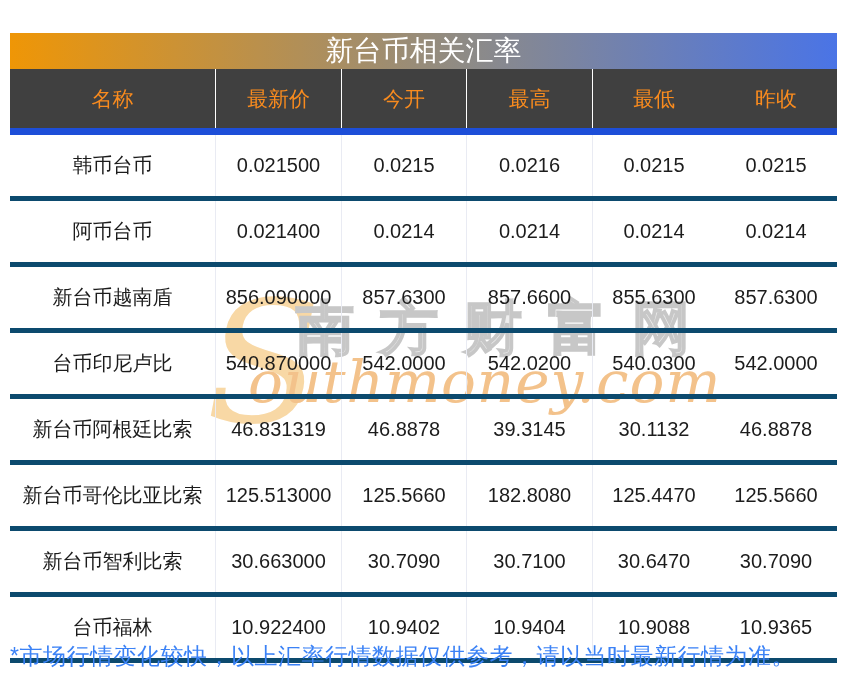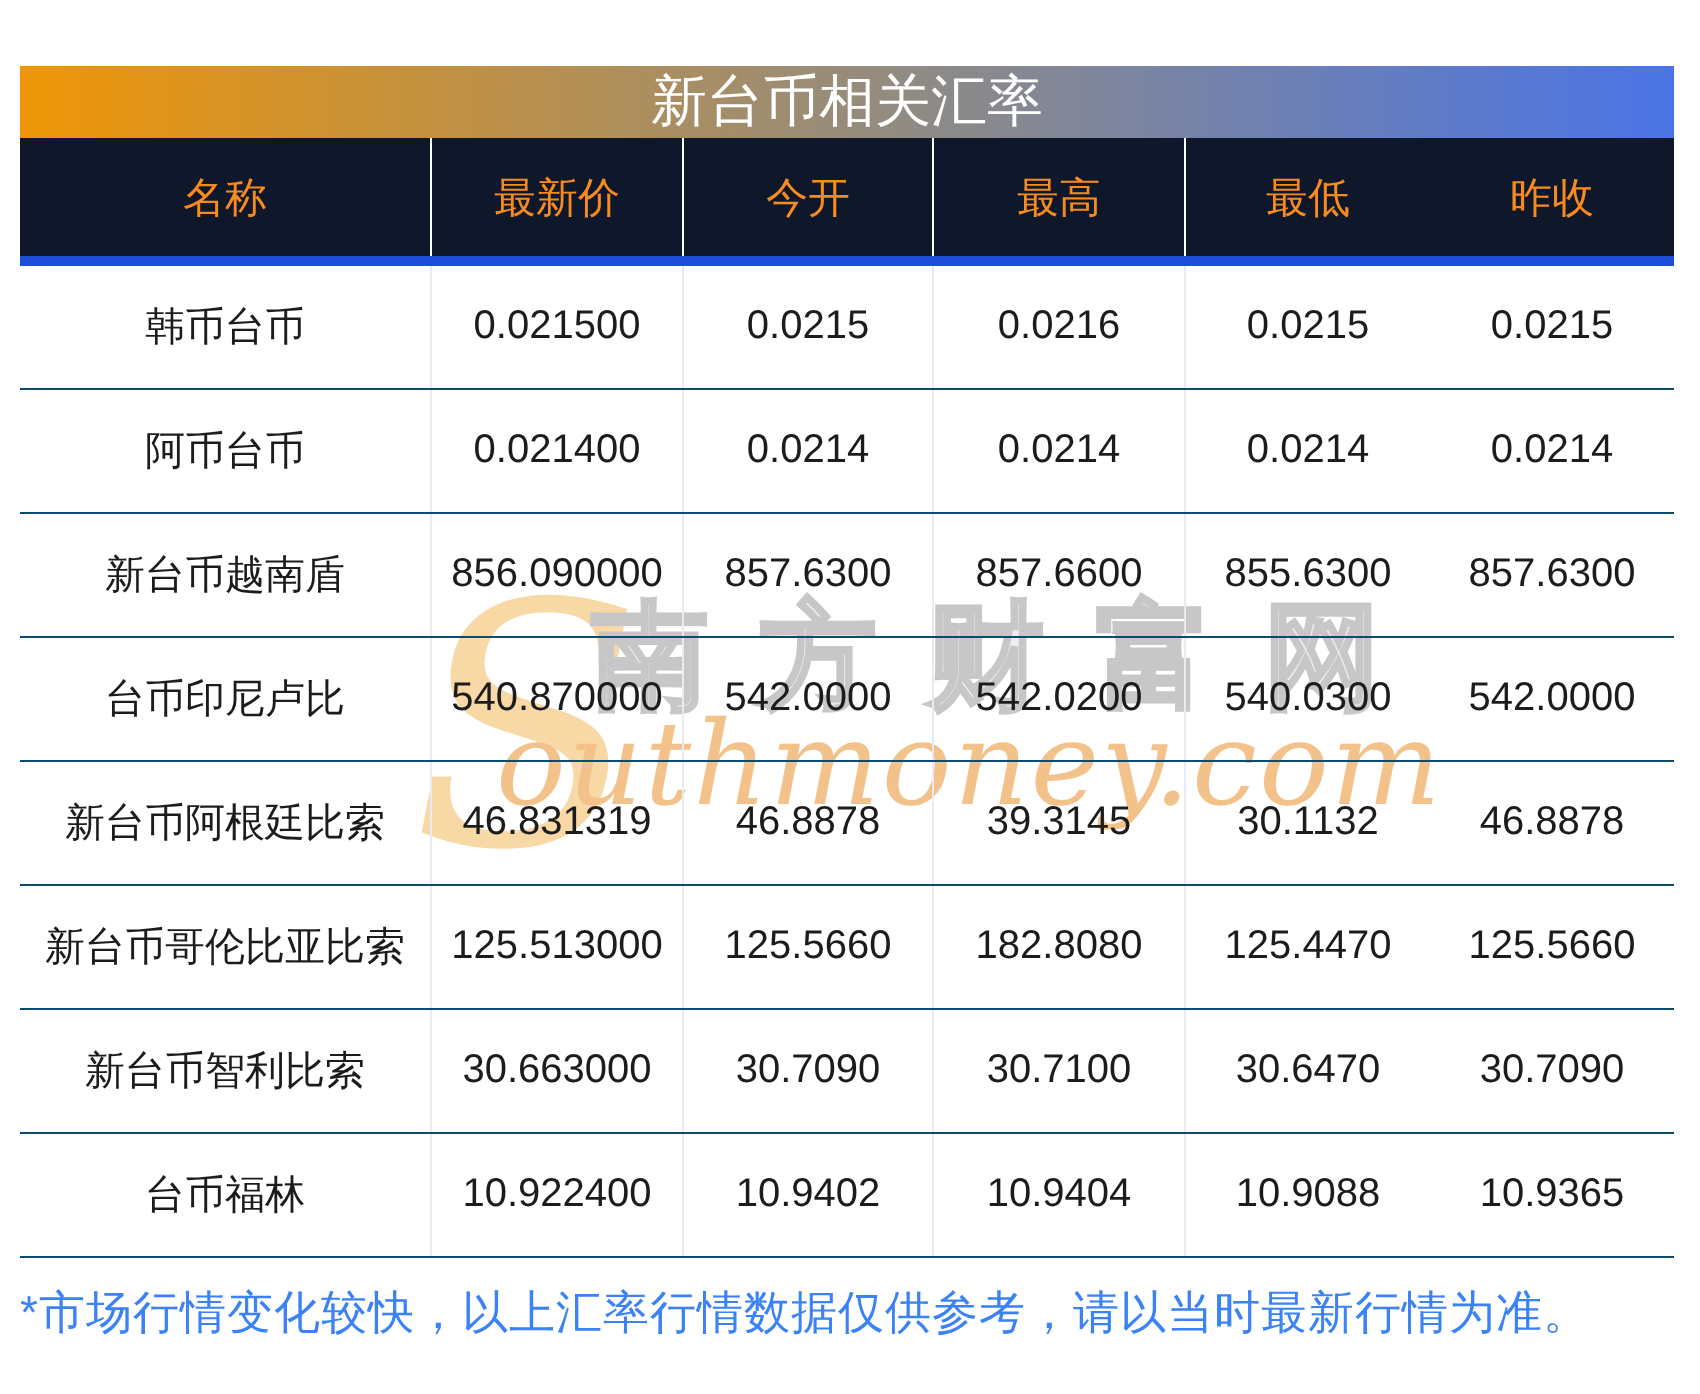--- a/index.html
+++ b/index.html
@@ -13,22 +13,22 @@
   .wm-cn{position:absolute;left:296px;top:290px;font-size:58px;font-weight:900;letter-spacing:26px;
         white-space:nowrap;color:rgba(195,195,195,0.28);font-family:Liberation Mono, monospace;-webkit-text-stroke:2px #C7C7C7;}
   .wm-en{position:absolute;left:248px;top:348px;font-family:"DejaVu Serif","Liberation Serif",serif;
         font-style:italic;font-size:58px;color:#F3C28B;white-space:nowrap;letter-spacing:1px;}
 
   .table-card{position:absolute;left:10px;top:33px;width:827px;z-index:1;}
   .title-bar{height:36px;display:flex;align-items:center;justify-content:center;
         background:linear-gradient(90deg,#EF9606 0%,#8E8B86 55%,#4A74E6 100%);
         color:#ffffff;font-size:28px;}
   .row{display:flex;}
-  .header-row{height:59px;background:#0f172a;border-bottom:5px solid #1d4ed8;}
-  .data-row{height:61px;background:transparent;border-bottom:1px solid #0c4a6e;}
+  .header-row{height:59px;background:#404040;border-bottom:7px solid #1d4ed8;}
+  .data-row{height:61px;background:transparent;border-bottom:5px solid #0c4a6e;}
   .cell{display:flex;align-items:center;justify-content:center;box-sizing:border-box;
         font-size:20px;color:#1c1c1c;text-align:center;}
   .c0{width:206px}.c1{width:126px}.c2{width:125px}.c3{width:126px}.c4{width:122px}.c5{width:122px}
   .bd{border-right:1px solid #E9EBF3;}
   .header-row .cell{color:#F98B1E;font-size:21px;}
   .header-row .bd{border-right:1px solid #FFFFFF;}
 
   .footnote{position:absolute;left:10px;top:641px;z-index:1;font-size:23px;color:#3b82f6;
         letter-spacing:0.5px;white-space:nowrap;}
 </style>

